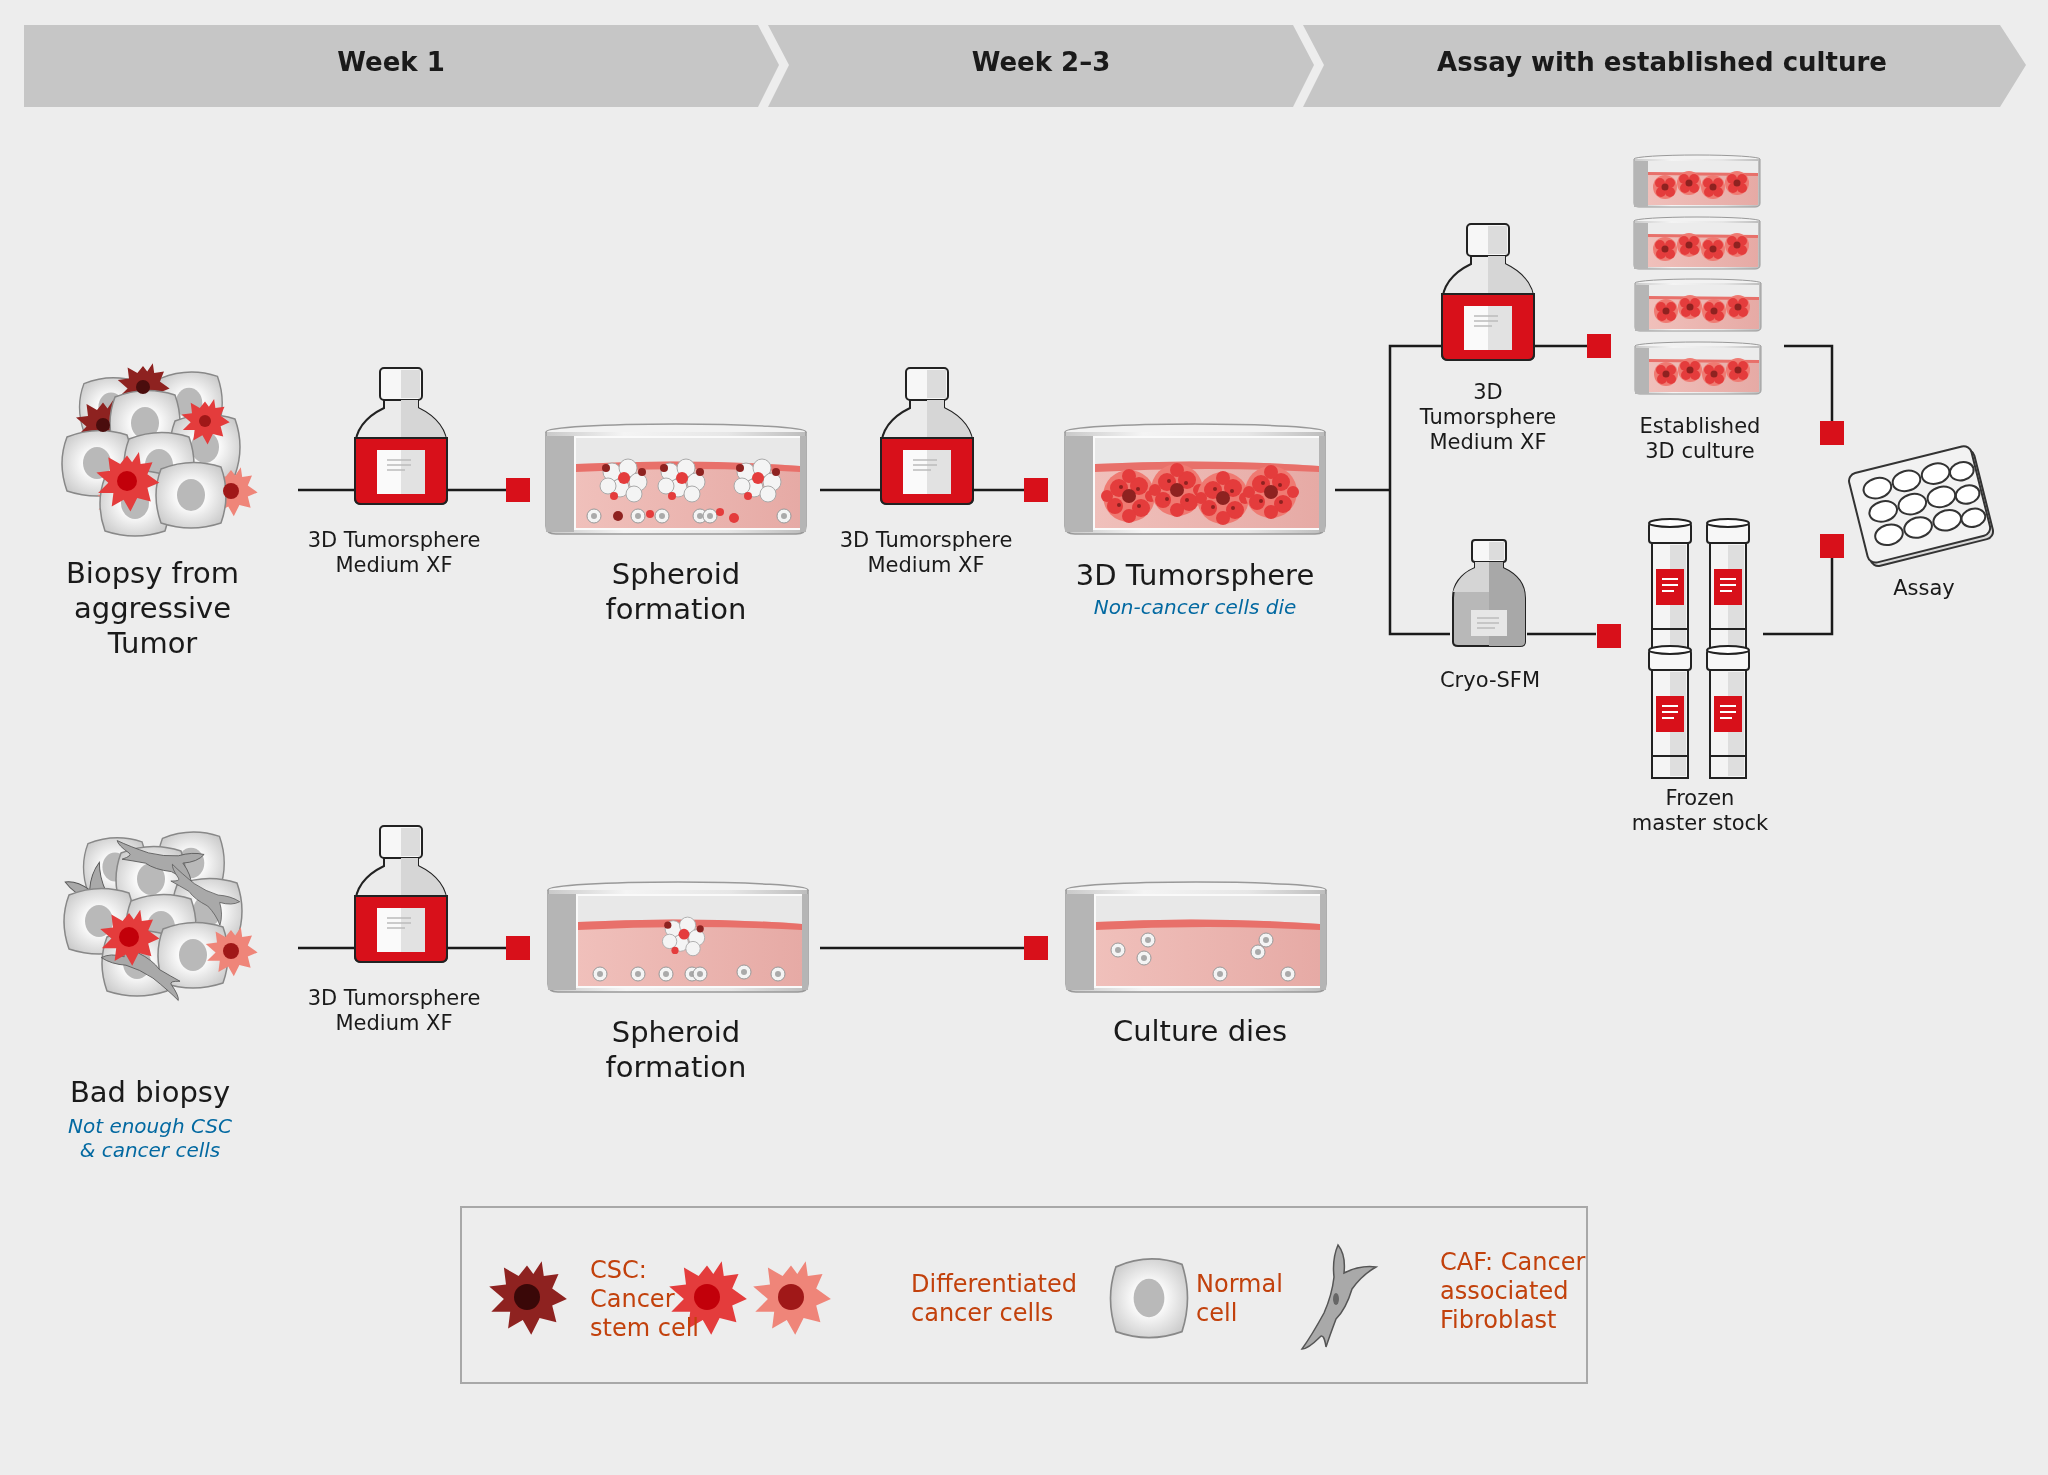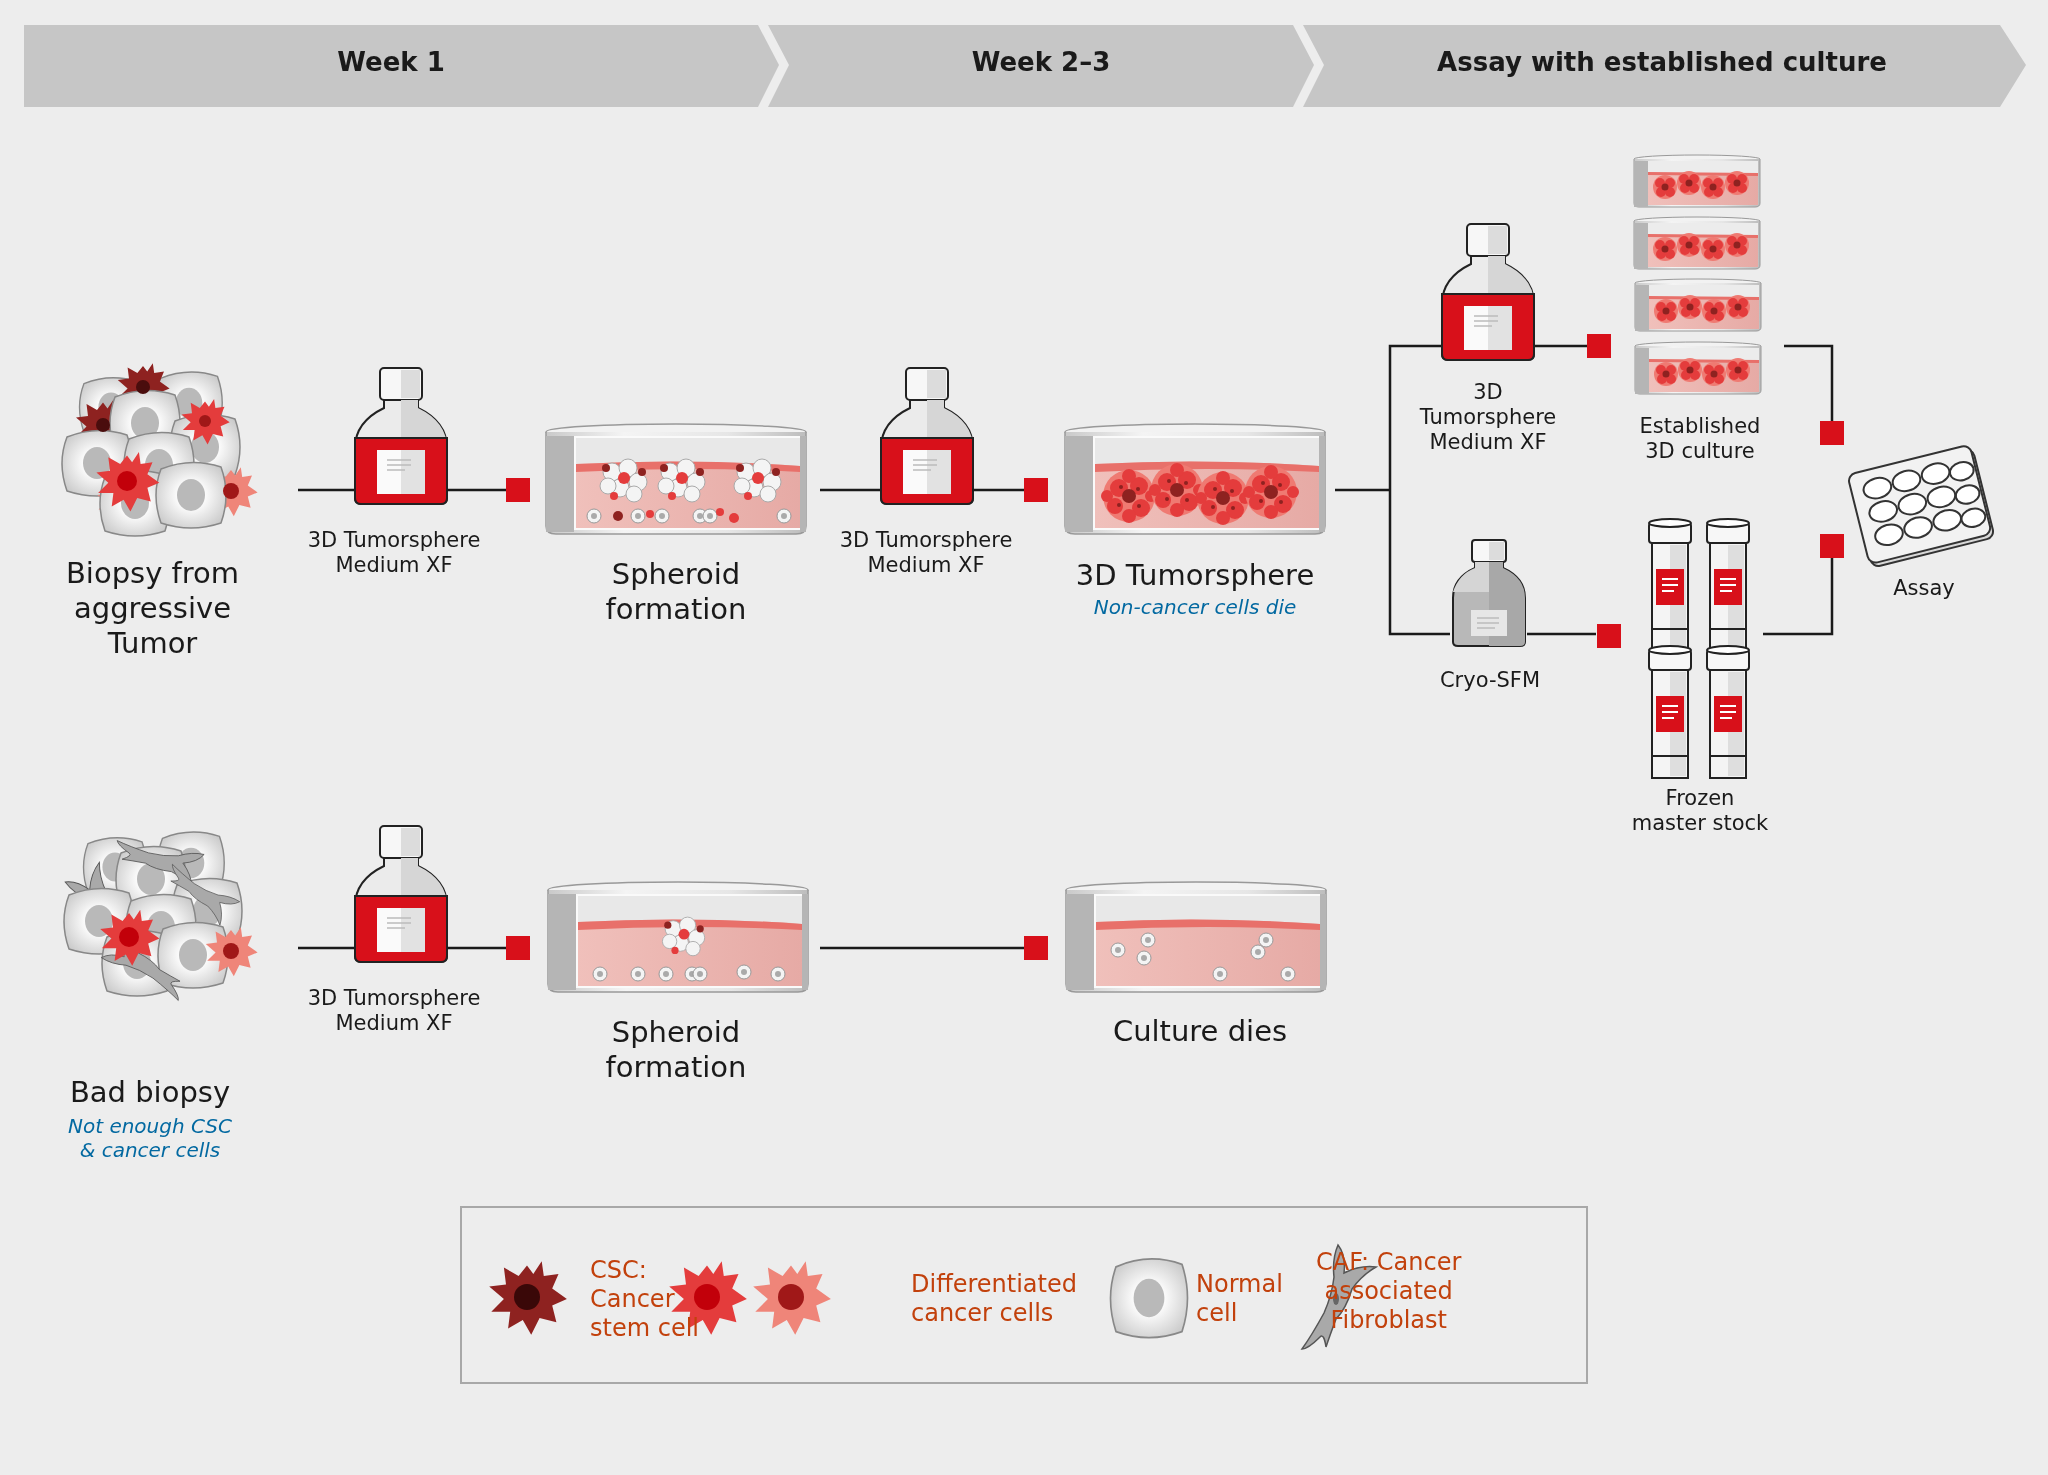--- a/index.html
+++ b/index.html
@@ -426,17 +426,17 @@
   <span>stem cell</span>
 </div>
 <div class="legend-text" style="left:911px; top:1270px;">
   <span>Differentiated</span>
   <span>cancer cells</span>
 </div>
 <div class="legend-text" style="left:1196px; top:1270px;">
   <span>Normal</span>
   <span>cell</span>
 </div>
-<div class="legend-text" style="left:1316px; top:1248px;text-align:center;">
+<div class="legend-text" style="left:1440px; top:1248px;">
   <span>CAF: Cancer</span>
   <span>associated</span>
   <span>Fibroblast</span>
 </div>
 
 </body></html>

